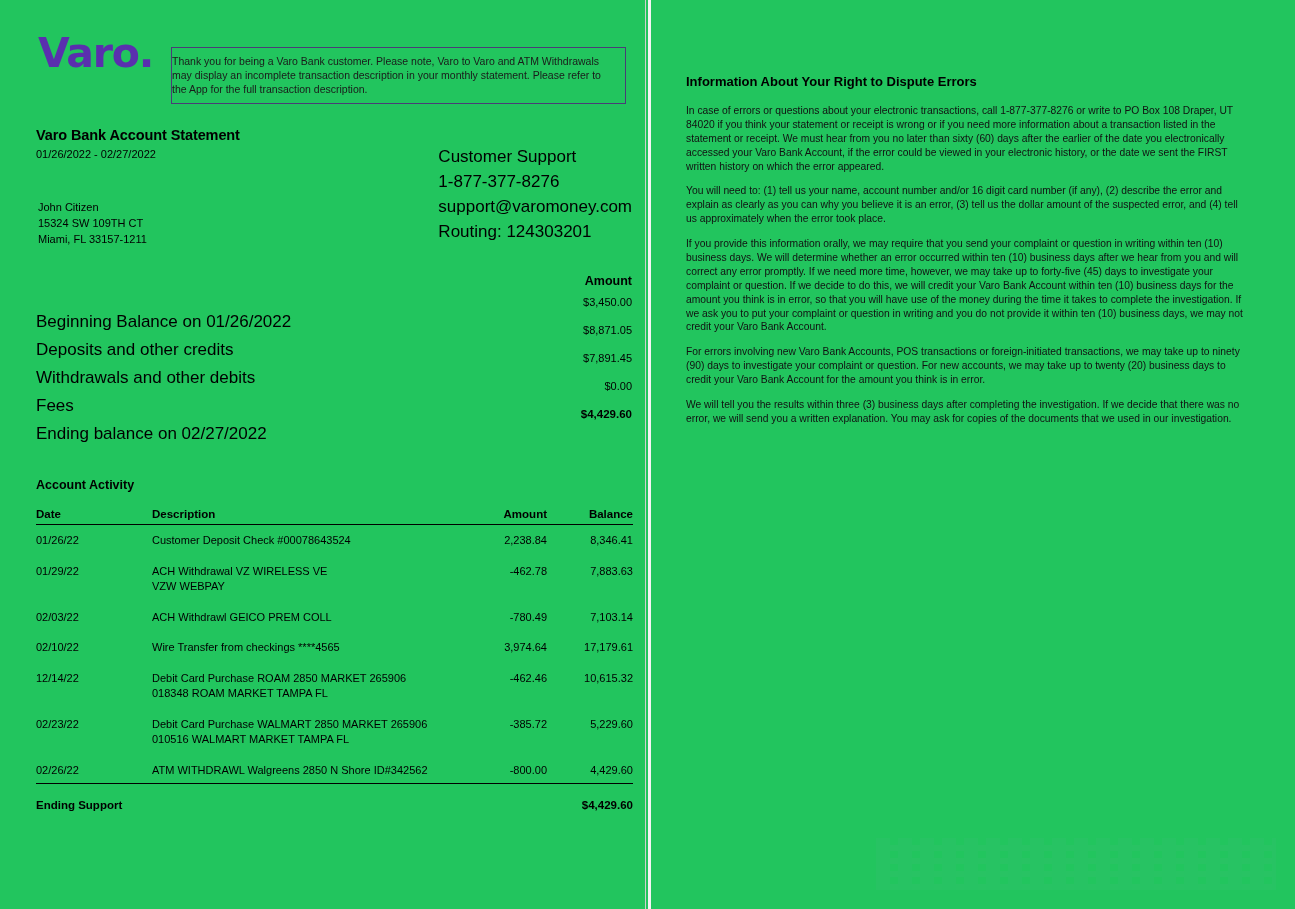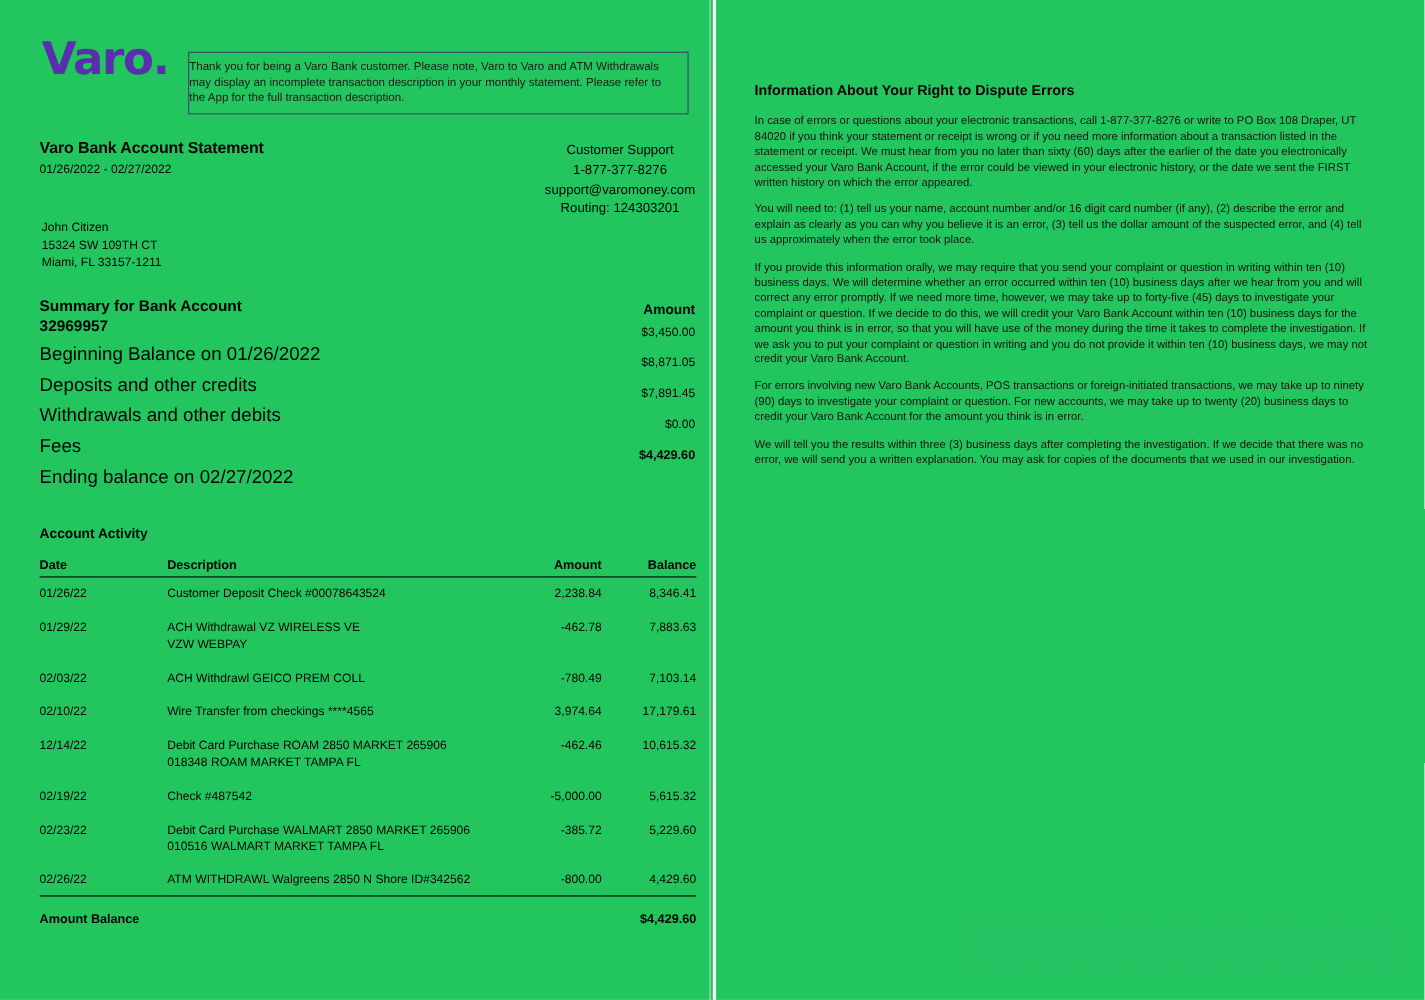--- a/index.html
+++ b/index.html
@@ -88,23 +88,23 @@
   .stmt-period {
     position: absolute;
     left: 36px;
     top: 148px;
     font-size: 11px;
   }
 
   .support-block {
     position: absolute;
     right: 13px;
-    top: 128px;
-    text-align: center;
-    font-size: 12px;
+    top: 144px;
+    text-align: left;
+    font-size: 17px;
     line-height: 1.48;
   }
 
   .addr-block {
     position: absolute;
     left: 38px;
     top: 199px;
     font-size: 11px;
     line-height: 1.46;
   }
@@ -282,24 +282,20 @@
       <div>support@varomoney.com</div>
       <div>Routing: 124303201</div>
     </div>
 
     <div class="addr-block">
       <div>John Citizen</div>
       <div>15324 SW 109TH CT</div>
       <div>Miami, FL 33157-1211</div>
     </div>
 
-    <div class="summary-head">
-      <div>Summary for Bank Account</div>
-      <div>32969957</div>
-    </div>
     <div class="summary-amount-head">Amount</div>
 
     <div class="summary-rows" id="summary-rows">
         <div class="sum-row">
           <div class="sum-label">Beginning Balance on 01/26/2022</div>
           <div class="sum-value">$3,450.00</div>
         </div>
         <div class="sum-row">
           <div class="sum-label">Deposits and other credits</div>
           <div class="sum-value">$8,871.05</div>
@@ -355,39 +351,33 @@
               <td class="num amt">3,974.64</td>
               <td class="num bal">17,179.61</td>
             </tr>
             <tr>
               <td class="date">12/14/22</td>
               <td class="desc">Debit Card Purchase ROAM 2850 MARKET 265906<span class="desc-line2">018348 ROAM MARKET TAMPA FL</span></td>
               <td class="num amt">-462.46</td>
               <td class="num bal">10,615.32</td>
             </tr>
             <tr>
-              <td class="date">02/19/22</td>
-              <td class="desc">Check #487542</td>
-              <td class="num amt">-5,000.00</td>
-              <td class="num bal">5,615.32</td>
-            </tr>
-            <tr>
               <td class="date">02/23/22</td>
               <td class="desc">Debit Card Purchase WALMART 2850 MARKET 265906<span class="desc-line2">010516 WALMART MARKET TAMPA FL</span></td>
               <td class="num amt">-385.72</td>
               <td class="num bal">5,229.60</td>
             </tr>
             <tr class="last-txn">
               <td class="date">02/26/22</td>
               <td class="desc">ATM WITHDRAWL  Walgreens 2850 N Shore ID#342562</td>
               <td class="num amt">-800.00</td>
               <td class="num bal">4,429.60</td>
             </tr>
             <tr class="ending">
-              <td>Amount Balance</td>
+              <td>Ending Support</td>
               <td></td>
               <td></td>
               <td class="num bal">$4,429.60</td>
             </tr>
           </tbody>
       </table>
     </div>
   </div>
 
   <div class="right-col">

